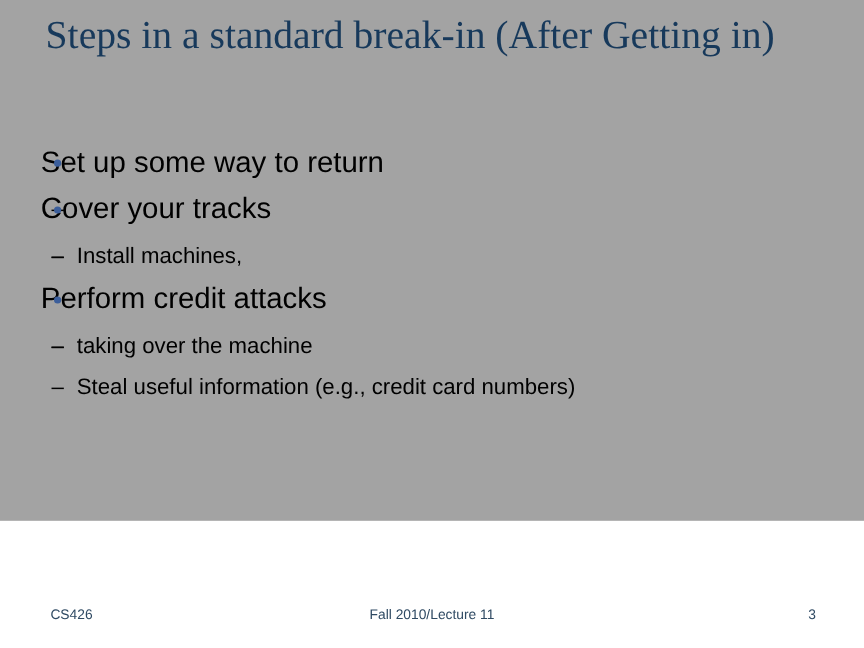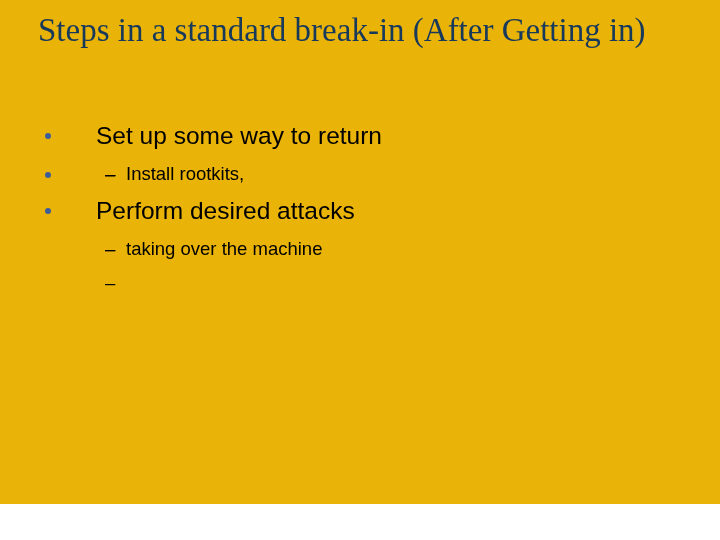--- a/index.html
+++ b/index.html
@@ -9,22 +9,22 @@
   }
   body {
     width: 720px;
     height: 540px;
     overflow: hidden;
     font-family: "Liberation Sans", sans-serif;
   }
   .slide {
     position: relative;
     width: 720px;
-    height: 504px;
-    background: #eab308;
+    height: 434px;
+    background: #a3a3a3;
     box-sizing: border-box;
   }
 
   
   .slide-title {
     position: absolute;
     left: 38px;
     top: 8px;
     width: 610px;
     font-family: "Liberation Serif", serif;
@@ -45,21 +45,21 @@
   }
 
   ul.lvl1 {
     list-style: none;
     margin: 0;
     padding: 0;
   }
 
   li.lvl1-item {
     position: relative;
-    padding-left: 96px;
+    padding-left: 34px;
     font-size: 24.5px;
     line-height: 36px;
     color: #000000;
     margin: 0 0 2px 0;
   }
   li.lvl1-item > .bullet-dot {
     position: absolute;
     left: 45px;
     top: 15px;
     width: 6px;
@@ -134,45 +134,52 @@
         <span class="lvl1-text">Set up some way to return</span>
         <ul class="lvl2">
           <li class="lvl2-item">
             <span class="dash">–</span>
           </li>
         </ul>
       </li>
 
       <li class="lvl1-item group group-2">
         <span class="bullet-dot"></span>
+        <span class="lvl1-text">Cover your tracks</span>
         <ul class="lvl2">
           <li class="lvl2-item">
             <span class="dash">–</span>
           </li>
           <li class="lvl2-item">
             <span class="dash">–</span>
-            <span>Install rootkits,</span>
+            <span>Install machines,</span>
           </li>
         </ul>
       </li>
 
       <li class="lvl1-item group group-3">
         <span class="bullet-dot"></span>
-        <span class="lvl1-text">Perform desired attacks</span>
+        <span class="lvl1-text">Perform credit attacks</span>
         <ul class="lvl2">
           <li class="lvl2-item">
             <span class="dash">–</span>
           </li>
           <li class="lvl2-item">
             <span class="dash">–</span>
             <span>taking over the machine</span>
           </li>
           <li class="lvl2-item">
             <span class="dash">–</span>
+            <span>Steal useful information (e.g., credit card numbers)</span>
           </li>
         </ul>
       </li>
 
     </ul>
   </div>
 
+  <div class="footer">
+    <span class="footer-left">CS426</span>
+    <span class="footer-center">Fall 2010/Lecture 11</span>
+    <span class="footer-page">3</span>
+  </div>
 
 </div>
 
 </body></html>

